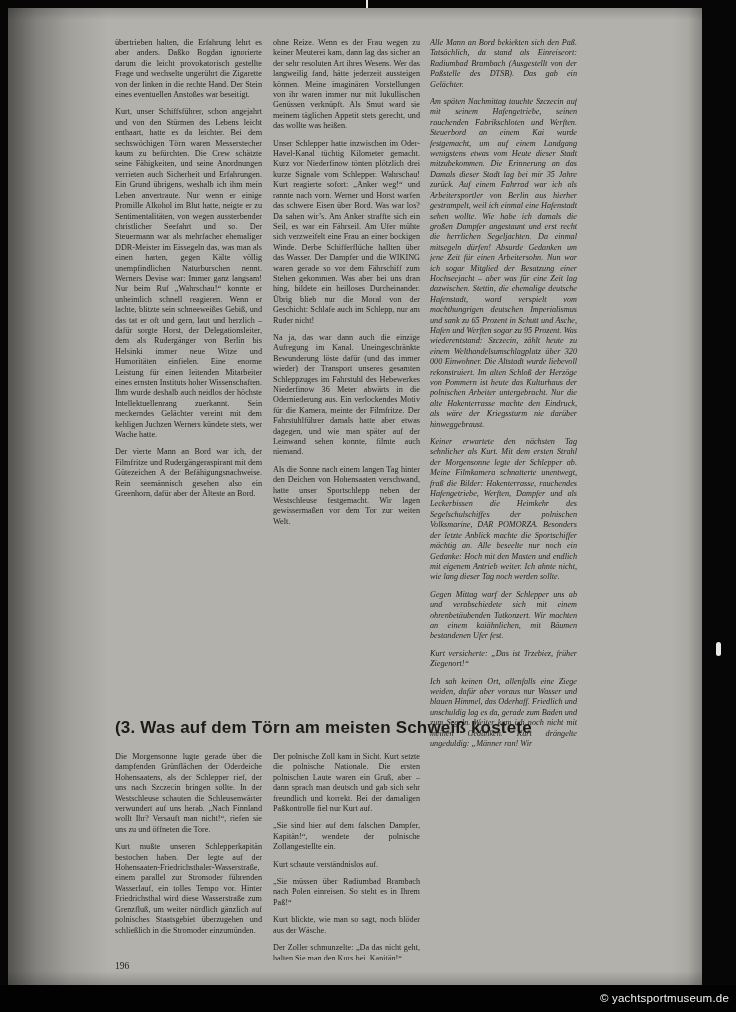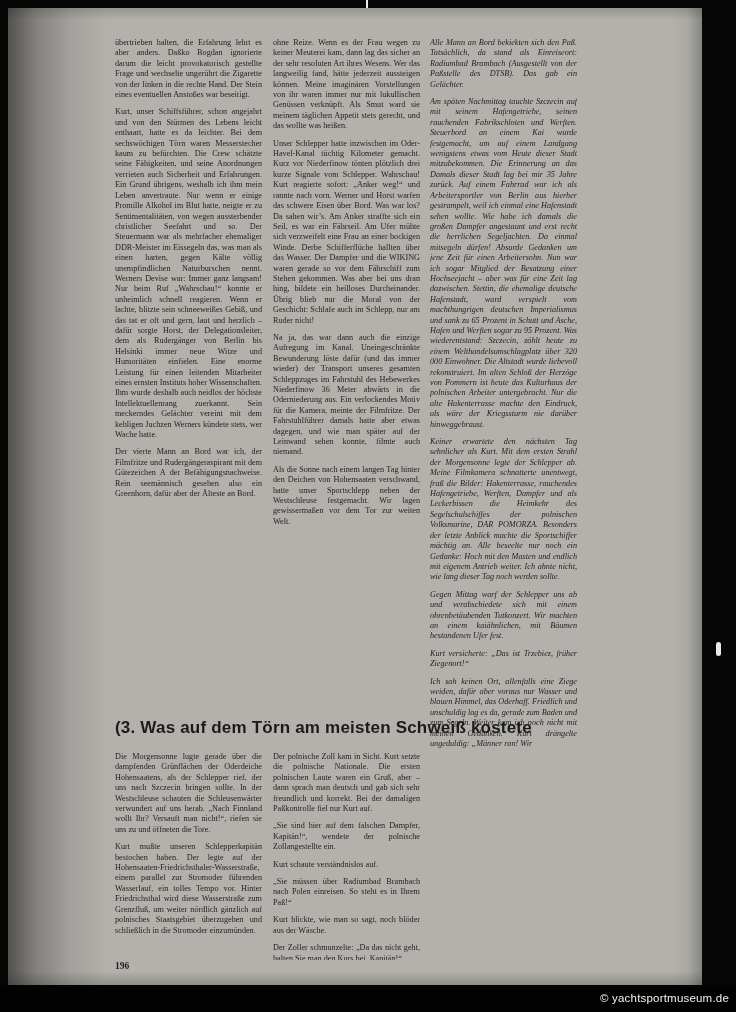--- a/index.html
+++ b/index.html
@@ -34,21 +34,21 @@
   .columns-top { display:flex; gap:11px; height:678px; overflow:hidden; }
   .section-heading {
     font-family:"Liberation Sans", sans-serif;
     font-size:17px; font-weight:bold; color:#1c1b19;
     margin:2px 0 14px 0; letter-spacing:0.2px; white-space:nowrap;
   }
   .columns-bottom { display:flex; gap:11px; height:208px; overflow:hidden; }
   .col3 { max-height:912px; overflow:hidden;font-style:italic; }
   .page-number {
     position:absolute; left:107px; bottom:14px;
-    font-weight:bold; font-size:9.5px; color:#201f1d;
+    font-weight:normal; font-size:9.5px; color:#201f1d;
   }
   .bottom-bar {
     position:absolute; left:0; bottom:0; width:736px; height:27px; background:#020202;
   }
   .watermark {
     position:absolute; right:7px; top:7px;
     font-family:"Liberation Sans", sans-serif;
     font-size:11.5px; color:#f2f2f0; letter-spacing:0.2px;
   }
   

